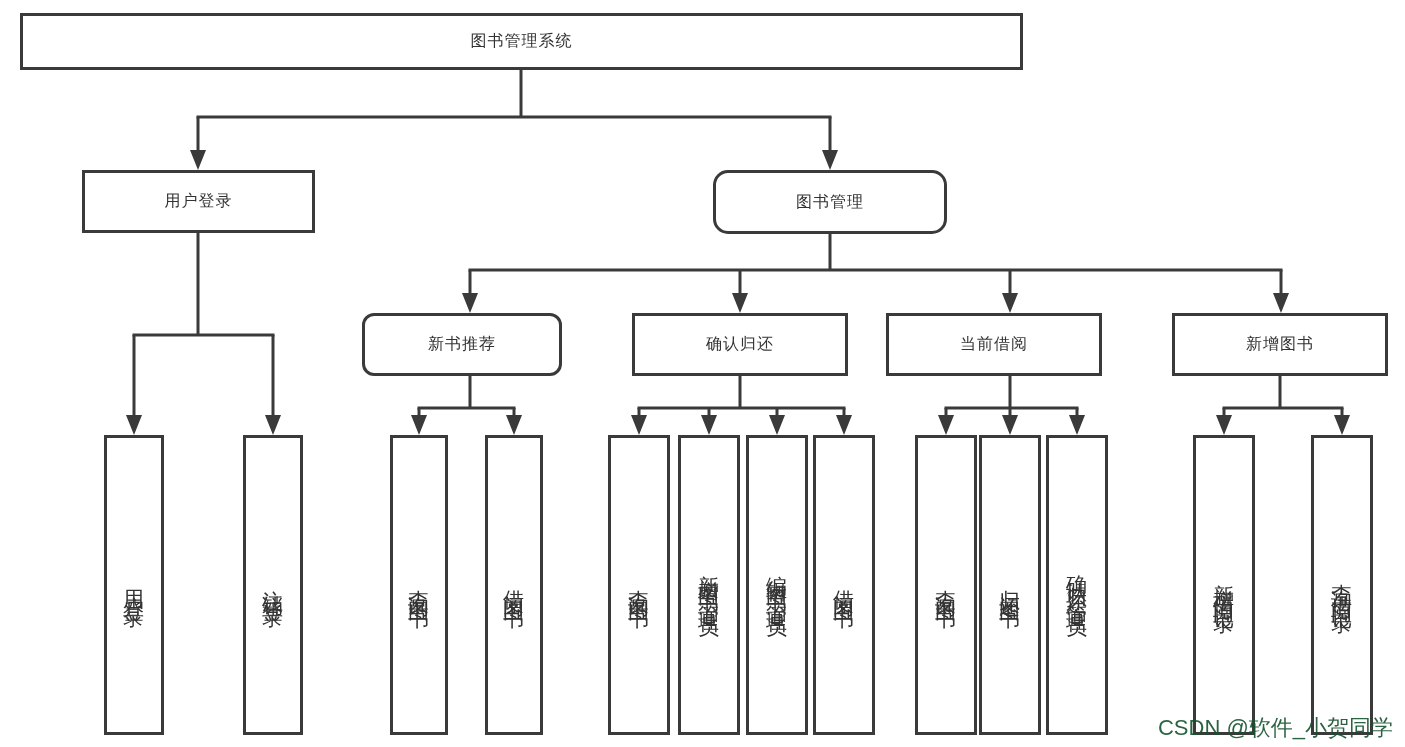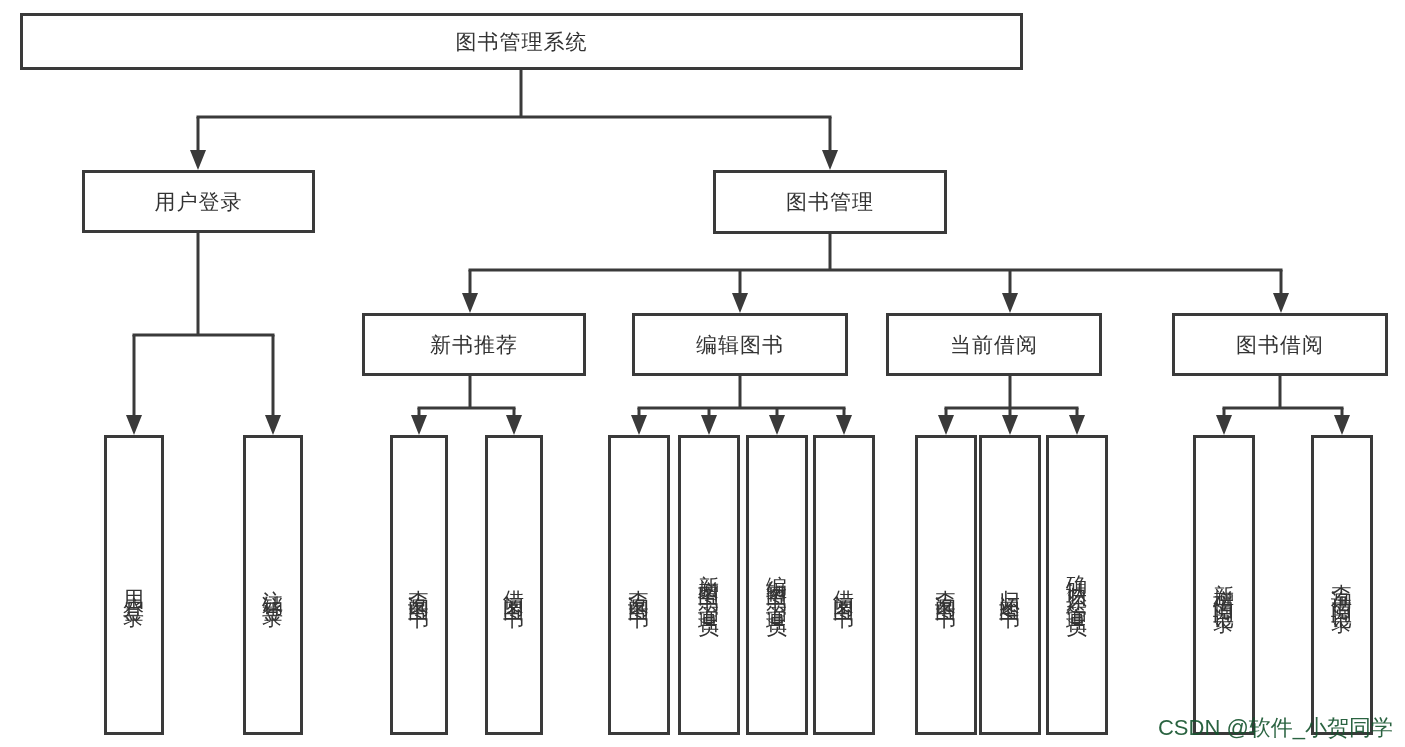--- a/index.html
+++ b/index.html
@@ -28,21 +28,21 @@
     box-sizing: border-box;
     border: 3px solid #3a3a3a;
     background: #ffffff;
     display: flex;
     align-items: center;
     justify-content: center;
     color: #333333;
   }
   .hbox .label,
   .hbox-label {
-    font-size: 21px;
+    font-size: 16px;
     letter-spacing: 1px;
     white-space: nowrap;
   }
   .vbox {
     top: 435px;
     height: 300px;
   }
   .vbox-label {
     writing-mode: vertical-rl;
     text-orientation: mixed;
@@ -122,35 +122,35 @@
       <polygon points="1334,415 1350,415 1342,435" fill="#3a3a3a"></polygon>
     </svg>
 
   <div class="node hbox" style="left:20px; top:13px; width:1003px; height:57px;">
     <span class="hbox-label">图书管理系统</span>
   </div>
 
   <div class="node hbox" style="left:82px; top:170px; width:233px; height:63px;">
     <span class="hbox-label">用户登录</span>
   </div>
-  <div class="node hbox" style="left:713px; top:170px; width:234px; height:64px;">
+  <div class="node hbox" style="left:713px; top:170px; width:234px; height:64px;border-radius:15px;">
     <span class="hbox-label">图书管理</span>
   </div>
 
-  <div class="node hbox" style="left:362px; top:313px; width:224px; height:63px;">
+  <div class="node hbox" style="left:362px; top:313px; width:200px; height:63px;border-radius:12px;">
     <span class="hbox-label">新书推荐</span>
   </div>
   <div class="node hbox" style="left:632px; top:313px; width:216px; height:63px;">
-    <span class="hbox-label">编辑图书</span>
+    <span class="hbox-label">确认归还</span>
   </div>
   <div class="node hbox" style="left:886px; top:313px; width:216px; height:63px;">
     <span class="hbox-label">当前借阅</span>
   </div>
   <div class="node hbox" style="left:1172px; top:313px; width:216px; height:63px;">
-    <span class="hbox-label">图书借阅</span>
+    <span class="hbox-label">新增图书</span>
   </div>
 
   <div class="node vbox" style="left:104px; width:60px;">
     <span class="vbox-label">用户登录</span>
   </div>
   <div class="node vbox" style="left:243px; width:60px;">
     <span class="vbox-label">注销登录</span>
   </div>
 
   <div class="node vbox" style="left:390px; width:58px;">

